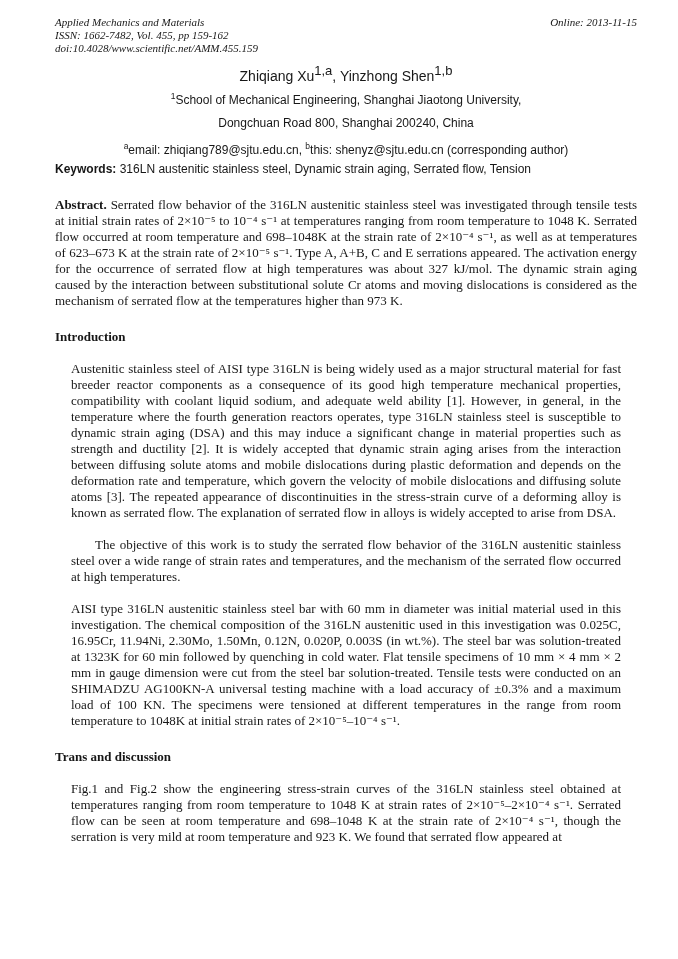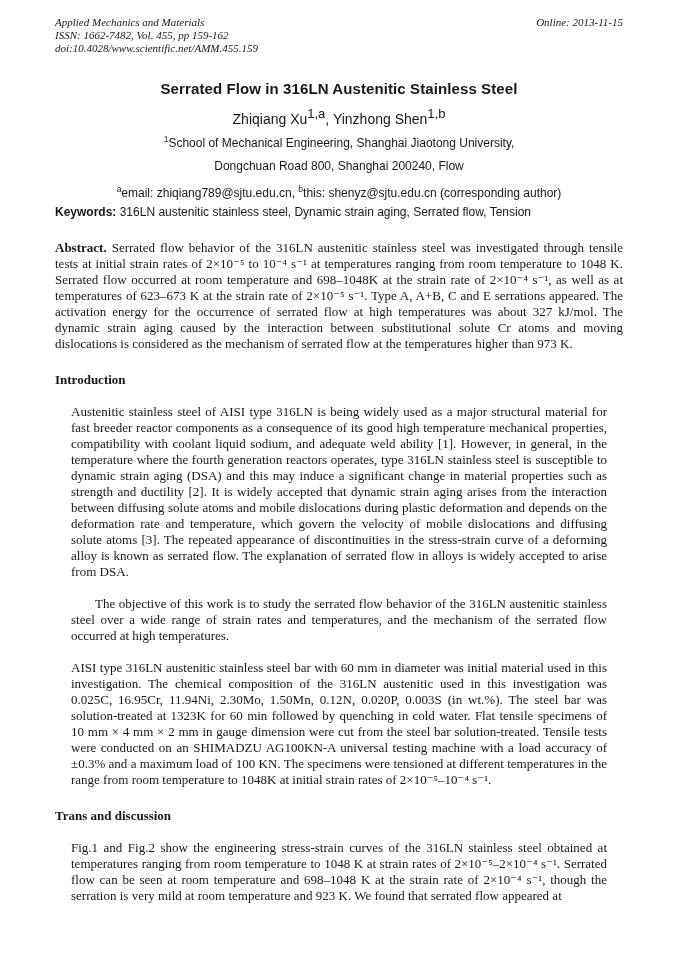--- a/index.html
+++ b/index.html
@@ -3,21 +3,21 @@
 <meta charset="utf-8">
 <style>
   html, body { margin: 0; padding: 0; background: #ffffff; }
   .page {
     position: relative;
     width: 678px;
     height: 959px;
     box-sizing: border-box;
     background: #ffffff;
     color: #171717;
-    padding: 16px 55px 0 55px;
+    padding: 16px 41px 0 55px;
     overflow: hidden;
   }
   
   .hdr {
     display: flex;
     justify-content: space-between;
     align-items: flex-start;
     font: italic 11px/13px "Liberation Serif", "DejaVu Serif", serif;
   }
   .hdr-left div { white-space: nowrap; }
@@ -67,27 +67,26 @@
 
   <header class="hdr">
     <div class="hdr-left">
       <div>Applied Mechanics and Materials</div>
       <div>ISSN: 1662-7482, Vol. 455, pp 159-162</div>
       <div>doi:10.4028/www.scientific.net/AMM.455.159</div>
     </div>
     <div class="hdr-right">Online: 2013-11-15</div>
   </header>
 
-  <h1 class="title">Serrated Flow in 316LN Austenitic Stainless Steel</h1>
 
   <div class="authors"><span>Zhiqiang Xu</span><sup>1,a</sup><span>, </span><span>Yinzhong Shen</span><sup>1,b</sup></div>
 
   <div class="affil-line"><sup>1</sup><span>School of Mechanical Engineering, Shanghai Jiaotong University,</span></div>
 
-  <div class="affil-line">Dongchuan Road 800, Shanghai 200240, Flow</div>
+  <div class="affil-line">Dongchuan Road 800, Shanghai 200240, China</div>
 
   <div class="emails-line"><sup>a</sup><span>email: zhiqiang789@sjtu.edu.cn, </span><sup>b</sup><span>this: shenyz@sjtu.edu.cn (corresponding author)</span></div>
 
   <div class="keywords"><span class="kw-label">Keywords:</span><span> 316LN austenitic stainless steel, Dynamic strain aging, Serrated flow, Tension</span></div>
 
   <p class="serif-block abstract"><span class="run-in-label">Abstract.</span><span> Serrated flow behavior of the 316LN austenitic stainless steel was investigated through tensile tests at initial strain rates of 2×10⁻⁵ to 10⁻⁴ s⁻¹ at temperatures ranging from room temperature to 1048 K. Serrated flow occurred at room temperature and 698–1048K at the strain rate of 2×10⁻⁴ s⁻¹, as well as at temperatures of 623–673 K at the strain rate of 2×10⁻⁵ s⁻¹. Type A, A+B, C and E serrations appeared. The activation energy for the occurrence of serrated flow at high temperatures was about 327 kJ/mol. The dynamic strain aging caused by the interaction between substitutional solute Cr atoms and moving dislocations is considered as the mechanism of serrated flow at the temperatures higher than 973 K.</span></p>
 
   <section>
     <h2 class="section-heading">Introduction</h2>
     <div class="serif-block">

